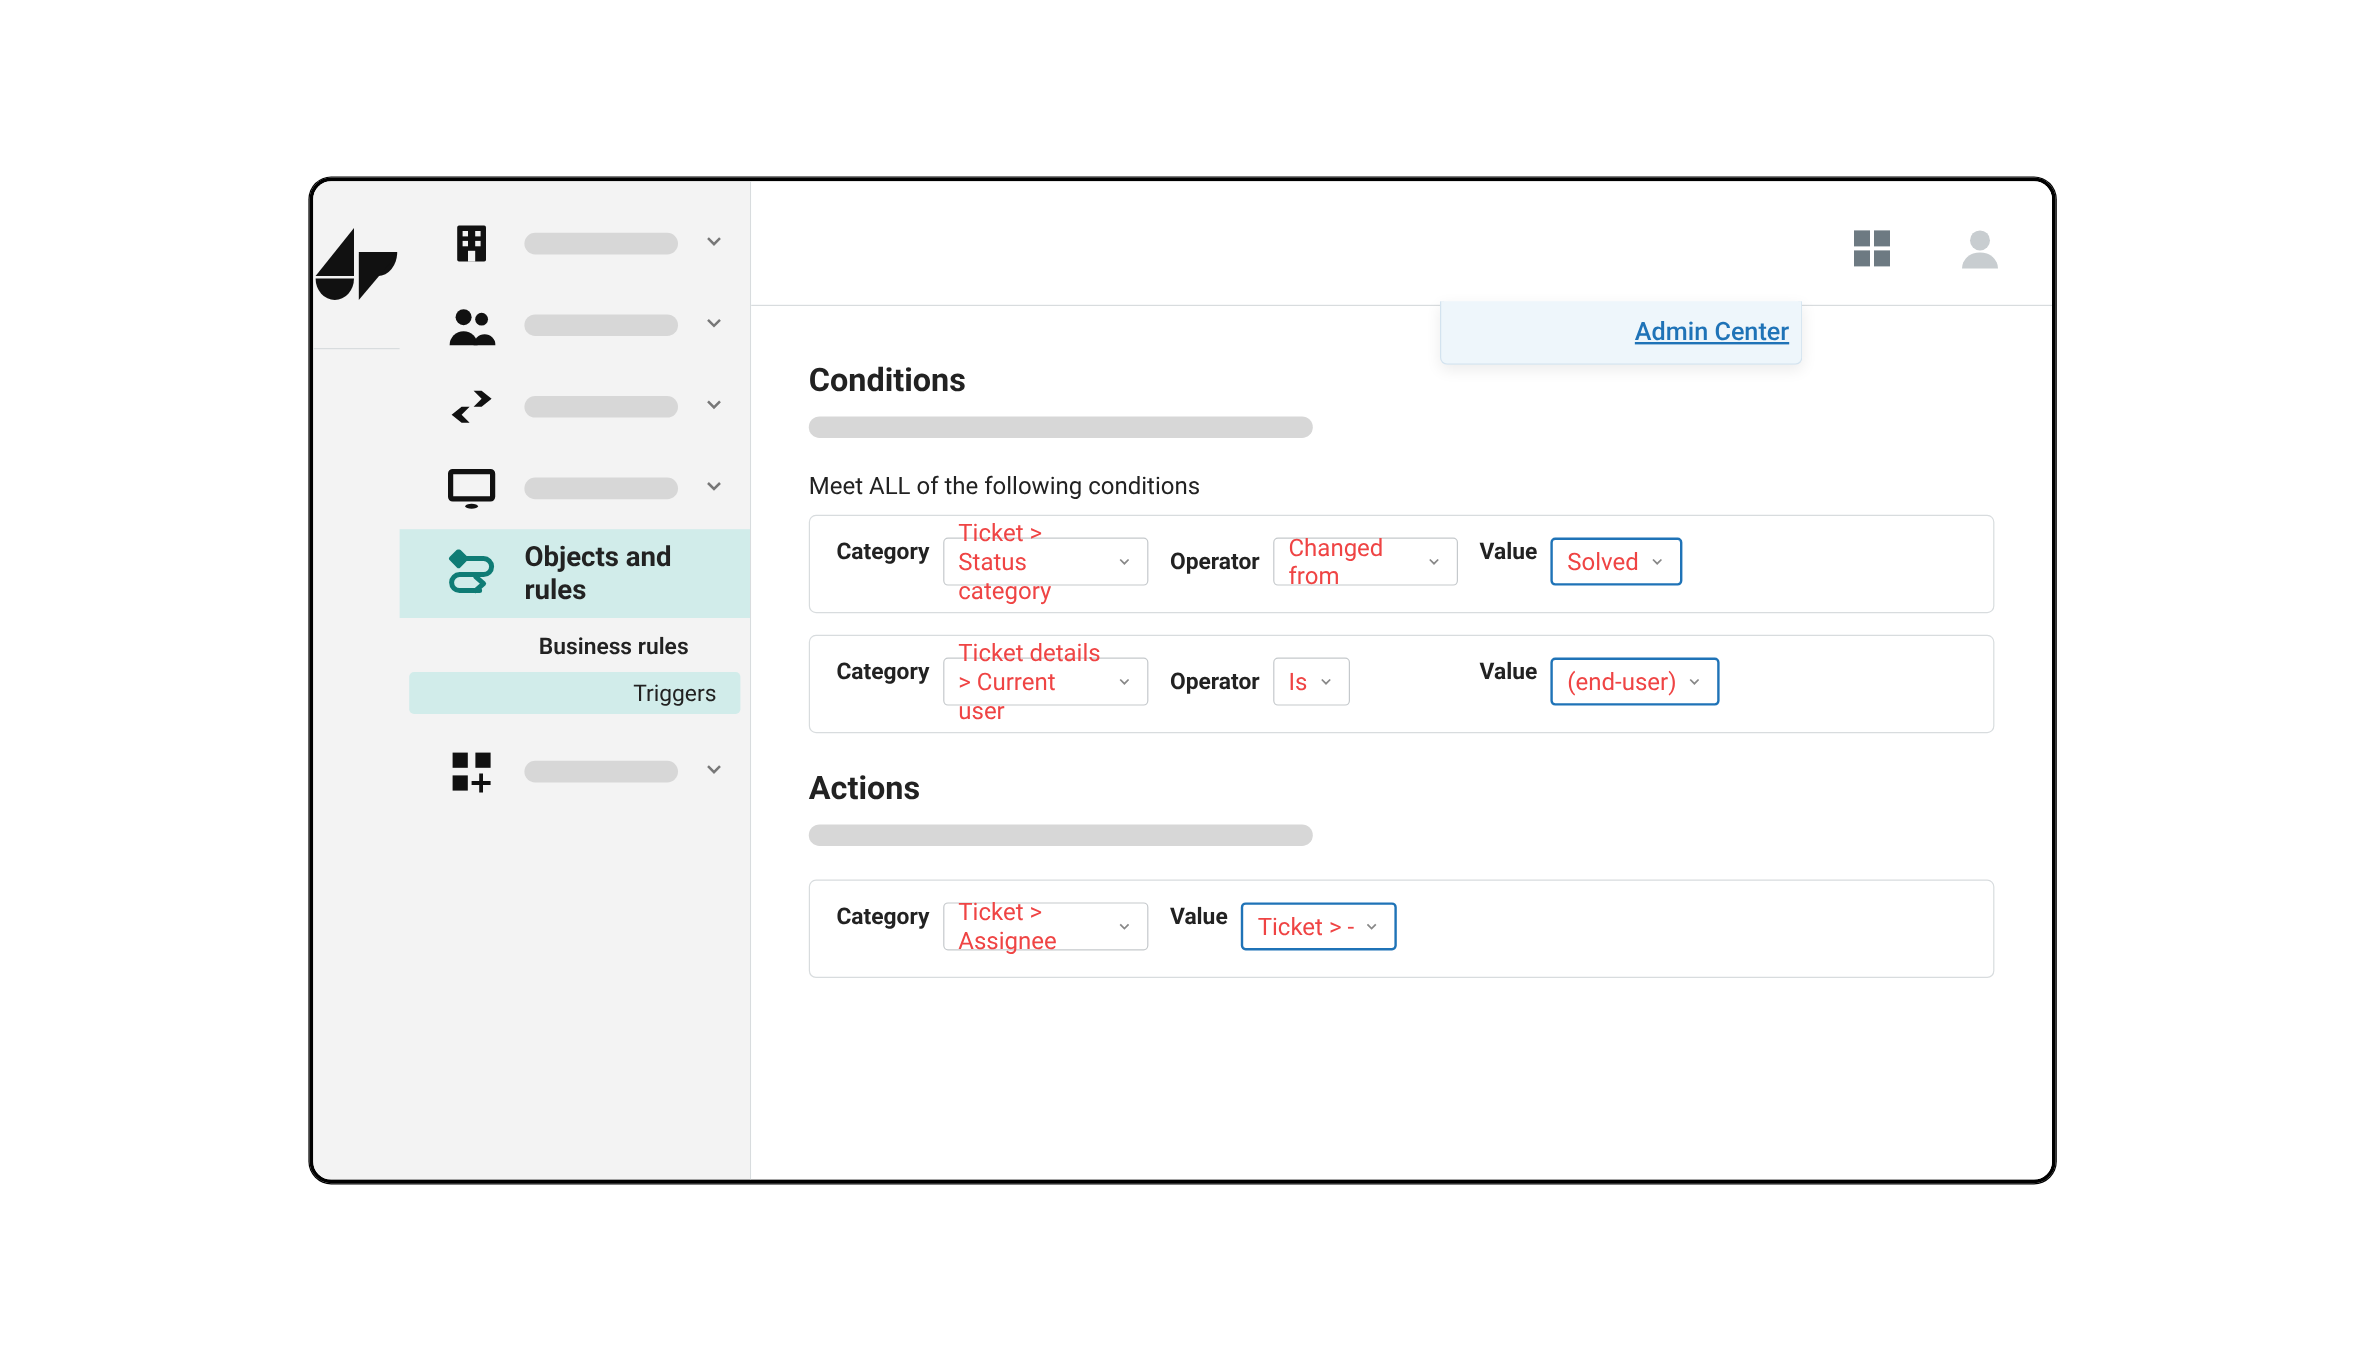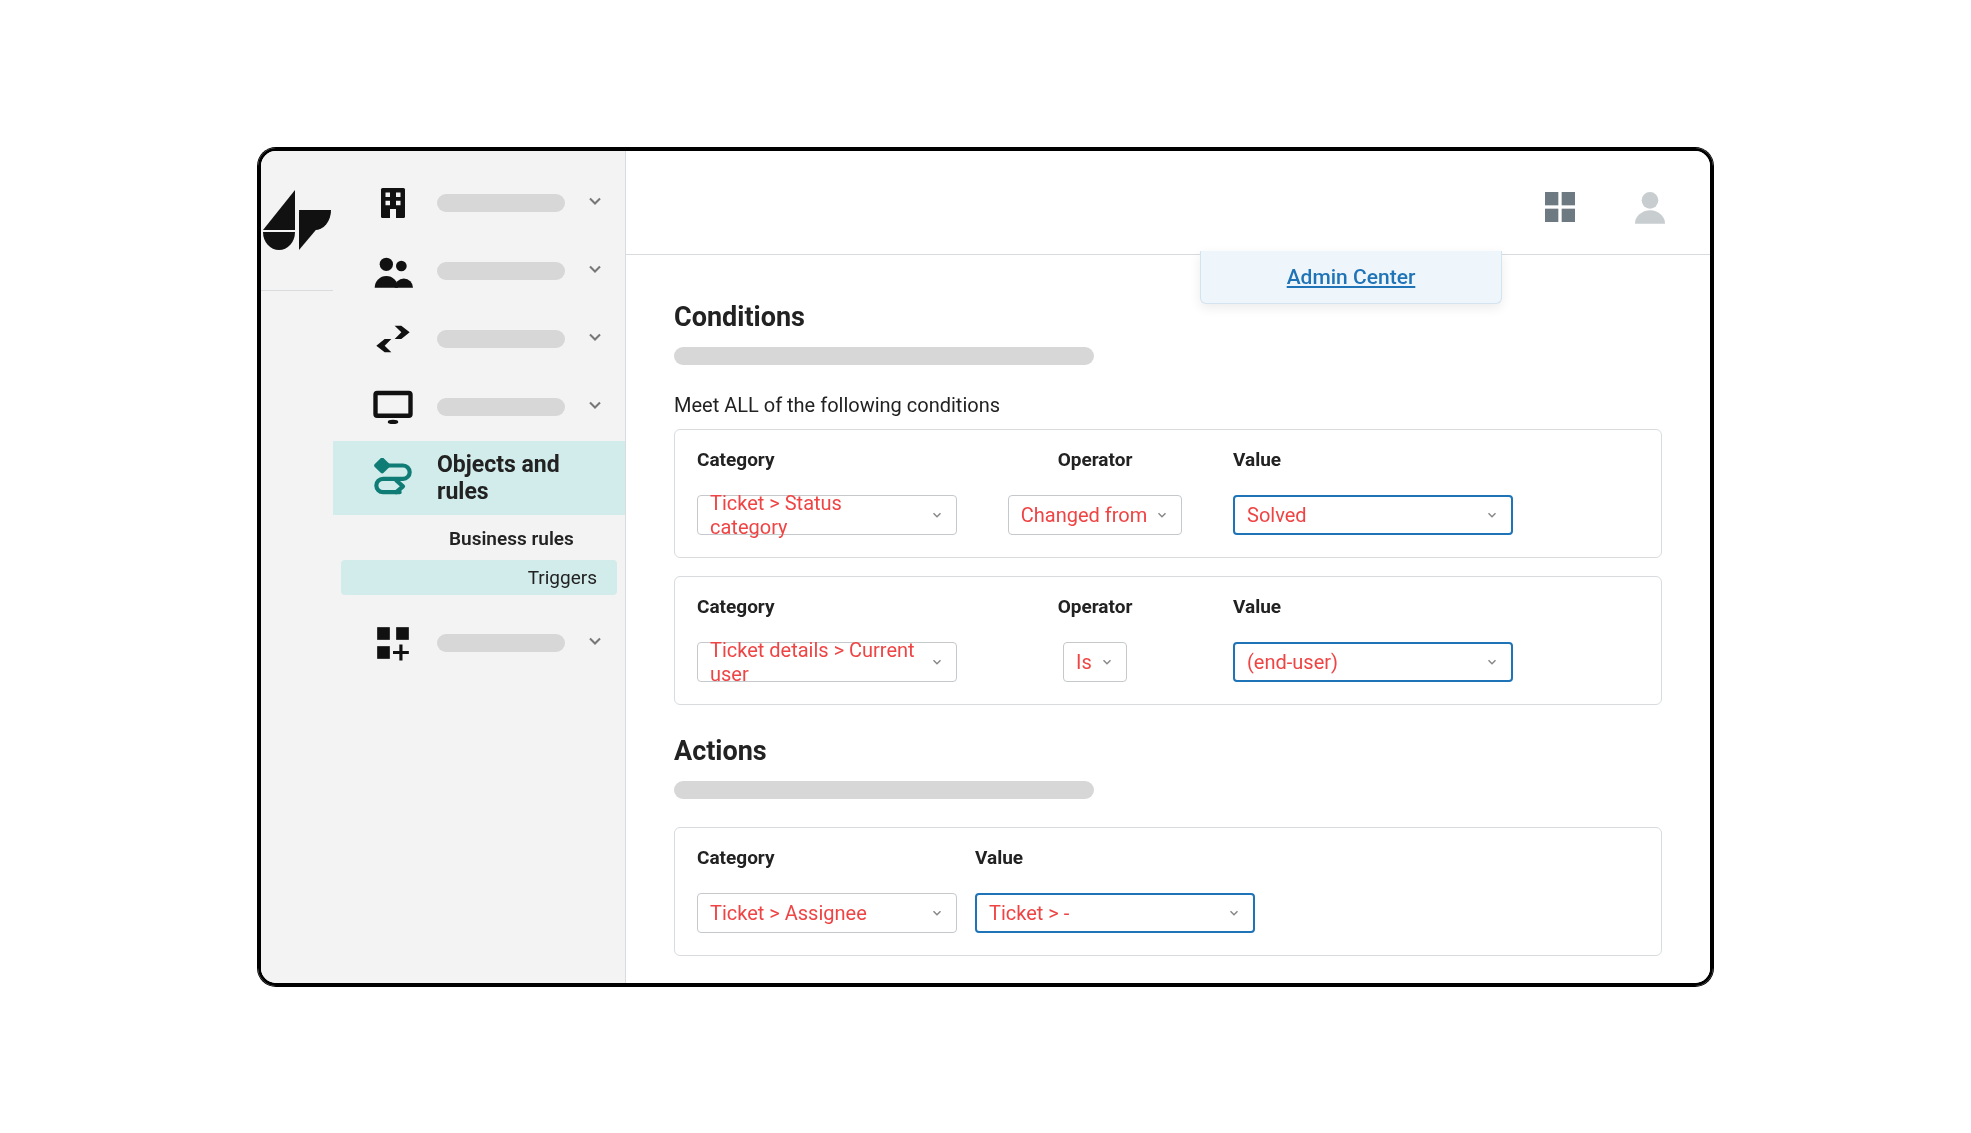--- a/index.html
+++ b/index.html
@@ -117,21 +117,21 @@
   .dropdown-panel {
     position: absolute;
     top: 100px;
     right: 208px;
     width: 302px;
     background: #eef6fb;
     border: 1px solid #d3e3ef;
     border-top: none;
     border-radius: 0 0 6px 6px;
     box-shadow: 0 4px 12px rgba(0,0,0,0.08);
-    text-align: center;
+    text-align: right;
     padding: 14px 10px;
     z-index: 30;
   }
   .dropdown-panel a {
     color: #1f73b7;
     text-decoration: underline;
     font-size: 21px;
     font-weight: 500;
   }
   .content {
@@ -157,21 +157,21 @@
   .condition-box {
     border: 1px solid #d8dcde;
     border-radius: 6px;
     padding: 18px 22px 22px 22px;
     margin-bottom: 18px;
   }
   .field-row {
     display: flex;
     gap: 18px;
   }
-  .field-col { display: flex; flex-direction: column; gap: 24px; }
+  .field-col { display: flex; flex-direction: row; gap: 11px; }
   .field-col.w1 { width: 260px; }
   .field-col.w2 { width: 240px; align-items: center; }
   .field-col.w3 { width: 280px; }
   .field-label {
     font-weight: 700;
     font-size: 19px;
     color: #222;
   }
   .select-box {
     height: 40px;

